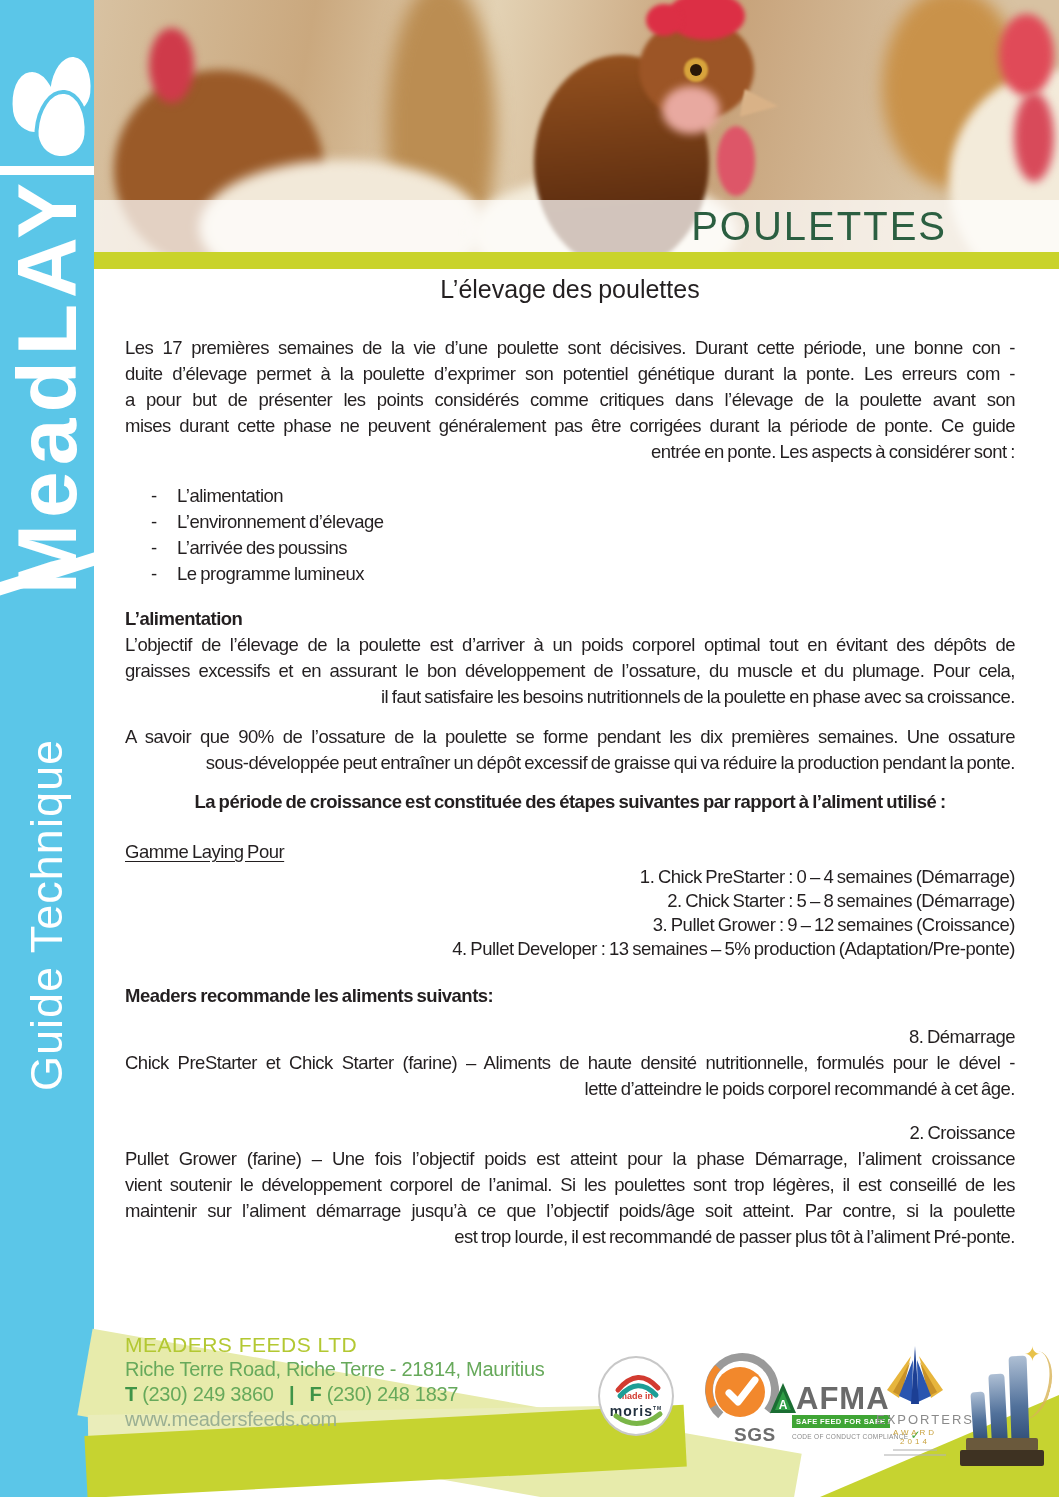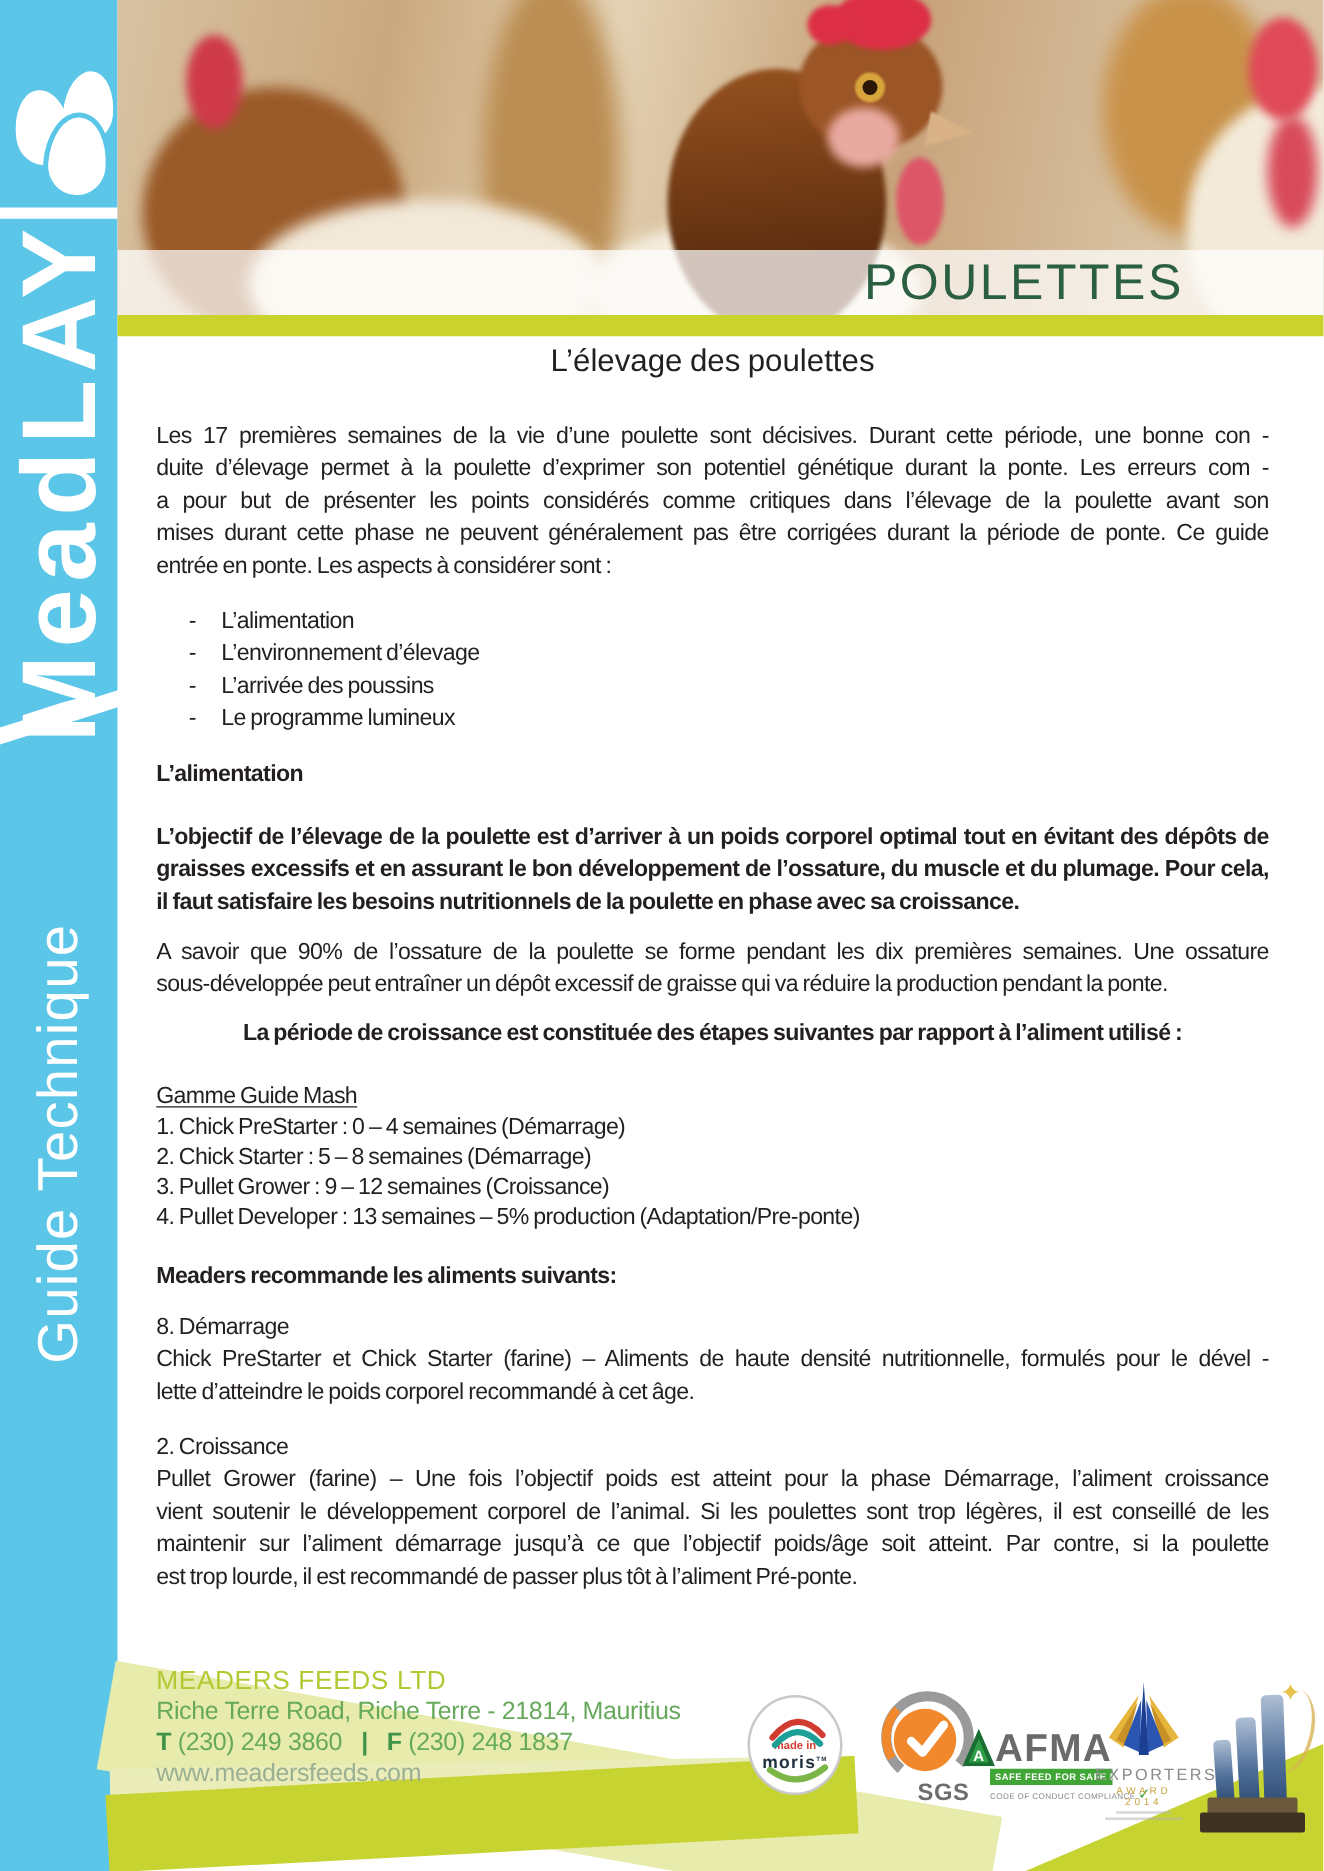--- a/index.html
+++ b/index.html
@@ -49,21 +49,21 @@
   .hero-band{position:absolute;left:0;top:200px;width:965px;height:52px;background:rgba(255,255,255,0.72);
              display:flex;align-items:center;justify-content:flex-end;padding-right:112px;box-sizing:border-box;z-index:5;}
   .hero-band span{font-size:40px;letter-spacing:2px;color:#2B5F41;}
   .lime-bar{position:absolute;left:94px;top:252px;width:965px;height:17px;background:#C9D32B;}
 
   
   .main{position:absolute;left:125px;top:273px;width:890px;font-size:18.5px;line-height:26px;
         letter-spacing:-0.5px;word-spacing:-1px;color:#231F20;}
   .doc-title{font-size:25px;font-weight:400;text-align:center;letter-spacing:0;margin:0 0 30px 0;line-height:32px;}
   .jline{text-align:justify;text-align-last:justify;}
-  .lline,.pline{text-align:left;}
+  .lline,.pline{text-align:right;}
   .brow{display:flex;padding-left:26px;}
   .bdash{width:26px;flex:0 0 26px;}
   .hline{font-weight:700;}
   .uline span{text-decoration:underline;text-underline-offset:3px;}
   .listblk div{line-height:24px;}
 
   
   .str{position:absolute;transform-origin:0 50%;}
   .s1{left:85px;top:1328px;width:720px;height:88px;background:#E7EBAB;transform:rotate(10deg);}
   .s2{left:88px;top:1415px;width:540px;height:24px;background:#EAEDBA;transform:rotate(-1deg);}
@@ -181,34 +181,34 @@
             <div class="btxt">L’arrivée des poussins</div>
           </div>
           <div class="brow">
             <div class="bdash">-</div>
             <div class="btxt">Le programme lumineux</div>
           </div>
         </div>
         <div class="blk " style="margin-top: 19px;">
           <div class="hline">L’alimentation</div>
         </div>
-        <div class="blk " style="margin-top: 24px; font-weight: bold;">
+        <div class="blk " style="">
           <div class="jline">L’objectif de l’élevage de la poulette est d’arriver à un poids corporel optimal tout en évitant des dépôts de</div>
           <div class="jline">graisses excessifs et en assurant le bon développement de l’ossature, du muscle et du plumage. Pour cela,</div>
           <div class="lline">il faut satisfaire les besoins nutritionnels de la poulette en phase avec sa croissance.</div>
         </div>
         <div class="blk " style="margin-top: 14px;">
           <div class="jline">A savoir que 90% de l’ossature de la poulette se forme pendant les dix premières semaines. Une ossature</div>
           <div class="lline">sous-développée peut entraîner un dépôt excessif de graisse qui va réduire la production pendant la ponte.</div>
         </div>
         <div class="blk " style="margin-top: 13px; text-align: center;">
           <div class="hline">La période de croissance est constituée des étapes suivantes par rapport à l’aliment utilisé :</div>
         </div>
         <div class="blk " style="margin-top: 24px;">
-          <div class="uline"><span>Gamme Guide Mash</span></div>
+          <div class="uline"><span>Gamme Laying Pour</span></div>
         </div>
         <div class="blk listblk" style="margin-top: 0px;">
           <div class="pline">1. Chick PreStarter : 0 – 4 semaines (Démarrage)</div>
           <div class="pline">2. Chick Starter : 5 – 8 semaines (Démarrage)</div>
           <div class="pline">3. Pullet Grower : 9 – 12 semaines (Croissance)</div>
           <div class="pline">4. Pullet Developer : 13 semaines – 5% production (Adaptation/Pre-ponte)</div>
         </div>
         <div class="blk " style="margin-top: 22px;">
           <div class="hline">Meaders recommande les aliments suivants:</div>
         </div>

